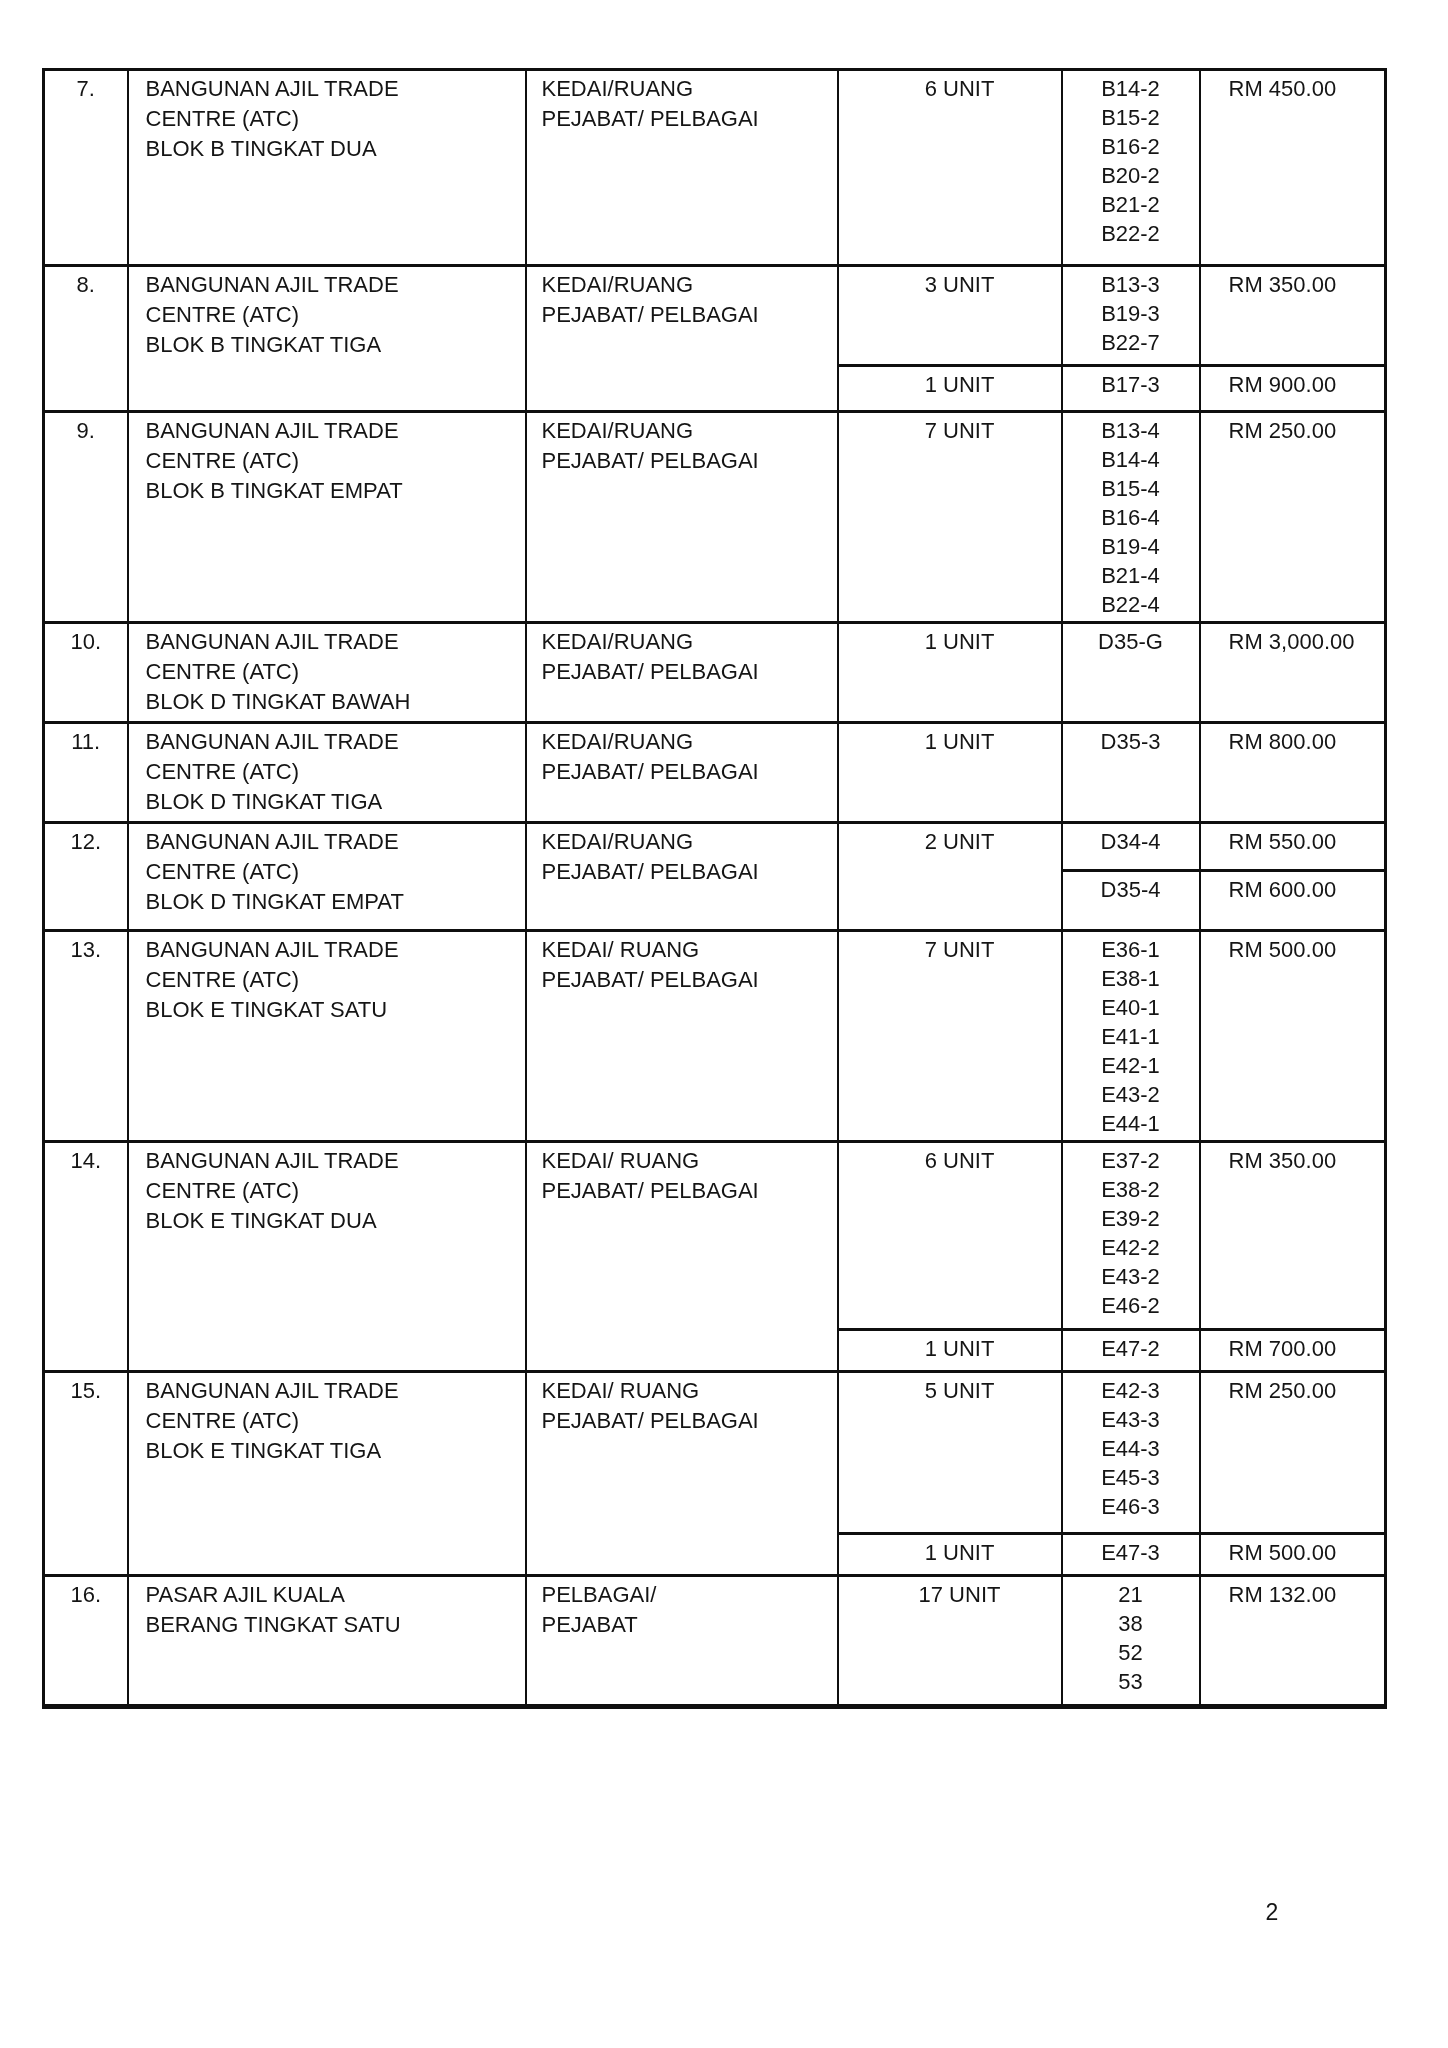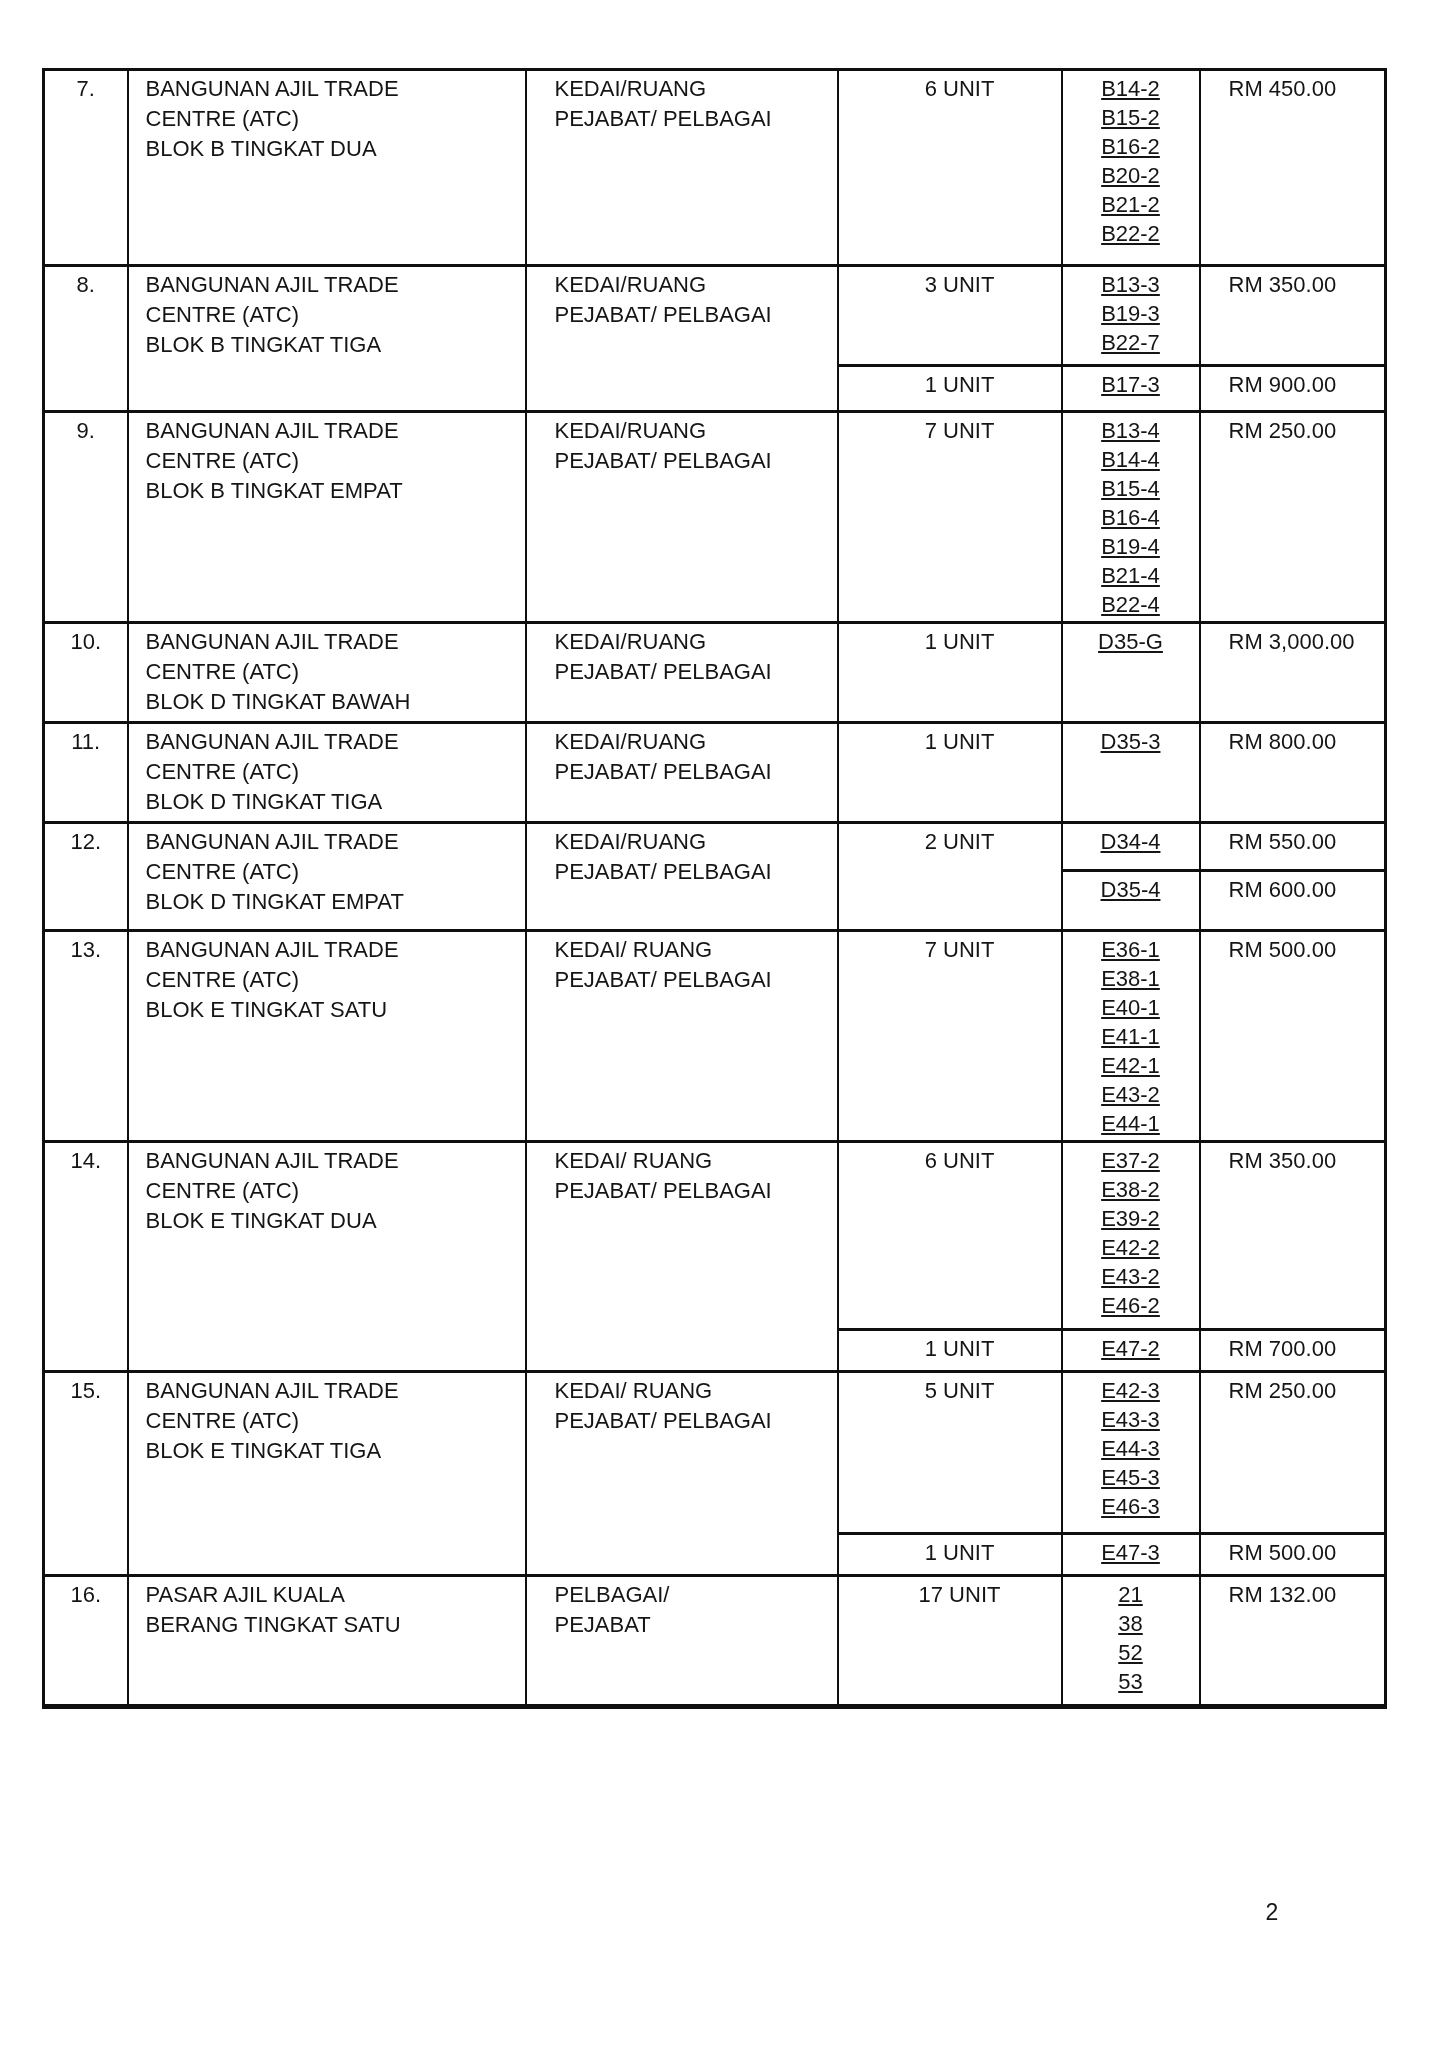--- a/index.html
+++ b/index.html
@@ -30,23 +30,23 @@
     border-top-width: 3px;
     border-bottom-width: 3px;
     vertical-align: top;
     font-size: 22px;
     line-height: 30px;
     padding: 3px 8px 2px 8px;
     overflow: hidden;
   }
   td.c-no    { text-align: center; padding-left: 2px; padding-right: 2px; }
   td.c-bld   { text-align: left; padding-left: 17px; }
-  td.c-type  { text-align: left; padding-left: 28px; }
+  td.c-type  { text-align: left; padding-left: 15px; }
   td.c-units { text-align: center; padding-left: 28px; }
-  td.c-codes { text-align: center; line-height: 29px; text-decoration: underline; }
+  td.c-codes { text-align: center; line-height: 29px; }
   td.c-price { text-align: left; padding-left: 28px; }
 
   tr.rh188 td { height: 188px; }
   tr.rh92  td { height: 92px; }
   tr.rh38  td { height: 38px; }
   tr.rh40  td { height: 40px; }
   tr.rh52  td { height: 52px; }
   tr.rh180 td { height: 180px; }
   tr.rh154 td { height: 154px; }
   tr.rh34  td { height: 34px; }

